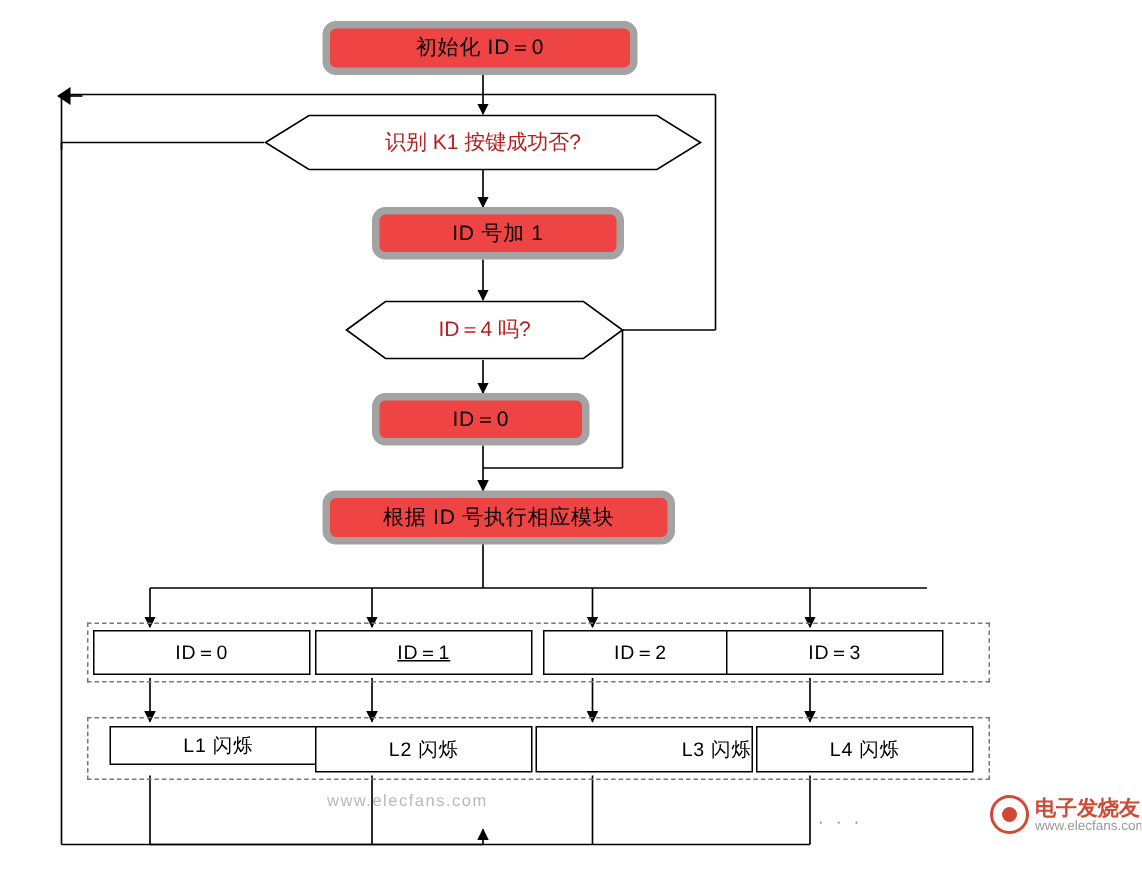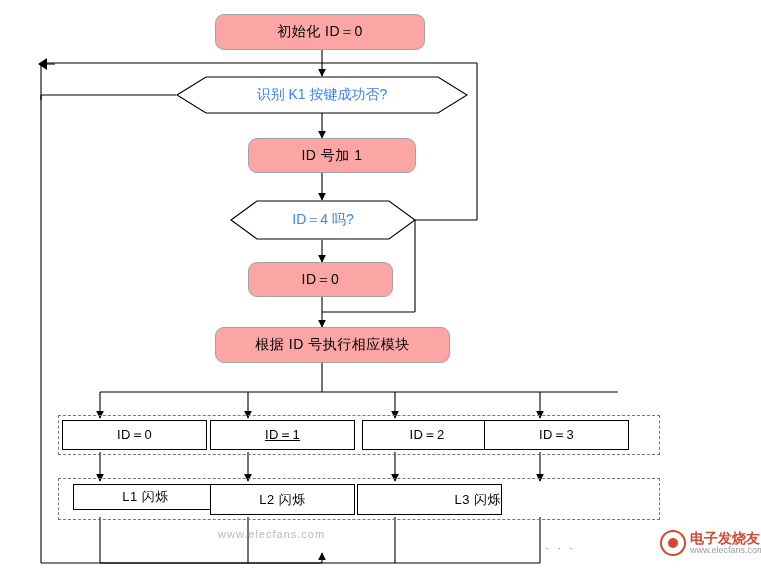--- a/index.html
+++ b/index.html
@@ -20,23 +20,23 @@
     box-sizing: border-box;
     display: flex;
     align-items: center;
     justify-content: center;
     color: #000000;
     font-size: 14px;
     letter-spacing: 0.5px;
     white-space: nowrap;
   }
   .rounded {
-    border: 1px solid #a3a3a3;
+    border: 5px solid #a3a3a3;
     border-radius: 9px;
-    background: #fca5a5;
+    background: #ef4444;
   }
   .plainbox {
     border: 1px solid #000000;
     background: #ffffff;
     font-size: 13px;
   }
   .hexwrap {
     position: absolute;
     box-sizing: border-box;
   }
@@ -48,21 +48,21 @@
   .hexlabel {
     position: absolute;
     left: 0;
     top: 0;
     width: 100%;
     height: 100%;
     display: flex;
     align-items: center;
     justify-content: center;
     font-size: 14px;
-    color: #3b82f6;
+    color: #b91c1c;
     white-space: nowrap;
   }
   .dashgroup {
     position: absolute;
     box-sizing: border-box;
     border: 1px dashed #777777;
     background: transparent;
   }
   #lines {
     position: absolute;
@@ -227,20 +227,23 @@
 
   <div class="node plainbox" style="left:73px; top:484px; width:145px; height:26px;">
     <span>L1 闪烁</span>
   </div>
   <div class="node plainbox" style="left:210px; top:484px; width:145px; height:31px;align-items:center;">
     <span>L2 闪烁</span>
   </div>
   <div class="node plainbox" style="left:357px; top:484px; width:145px; height:31px;justify-content:flex-end;">
     <span>L3 闪烁</span>
   </div>
+  <div class="node plainbox" style="left:504px; top:484px; width:145px; height:31px;">
+    <span>L4 闪烁</span>
+  </div>
 
   <div class="watermark-text" style="left:218px; top:528px;">www.elecfans.com</div>
   <div class="dots" style="left:545px; top:540px;">· · ·</div>
 
   <div class="wm-logo" style="left:660px; top:530px;">
     <div class="wm-circle"></div>
     <div class="wm-stack">
       <div class="wm-name">电子发烧友</div>
       <div class="wm-url">www.elecfans.com</div>
     </div>

